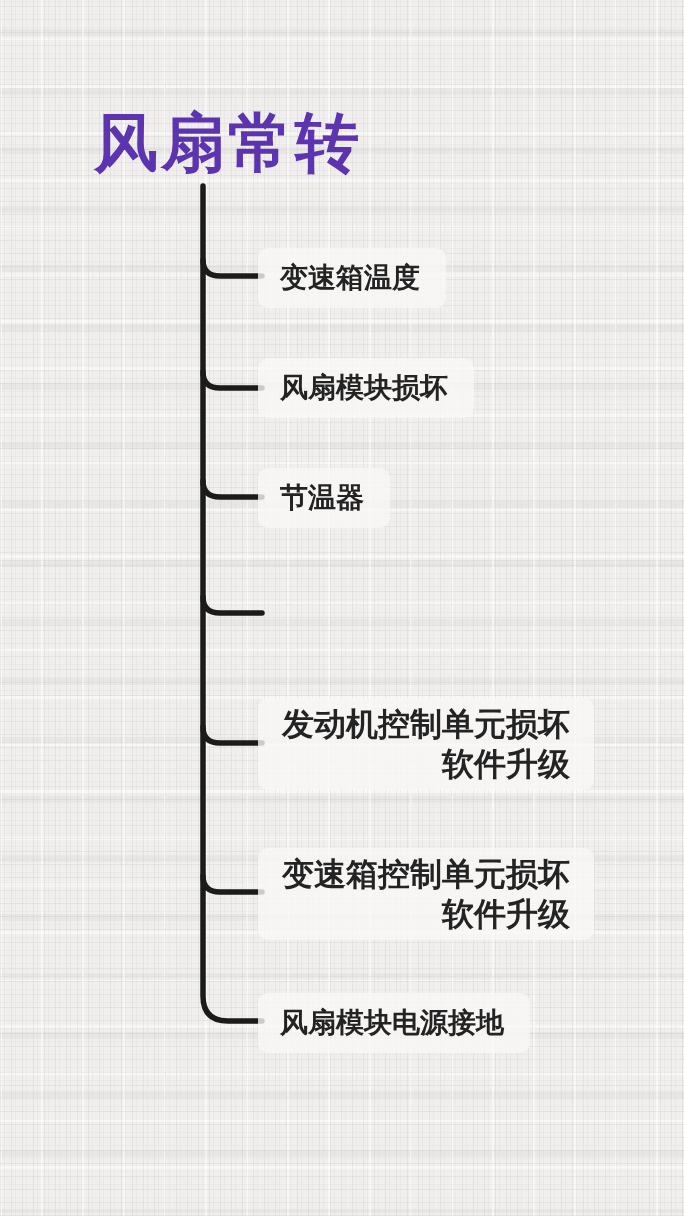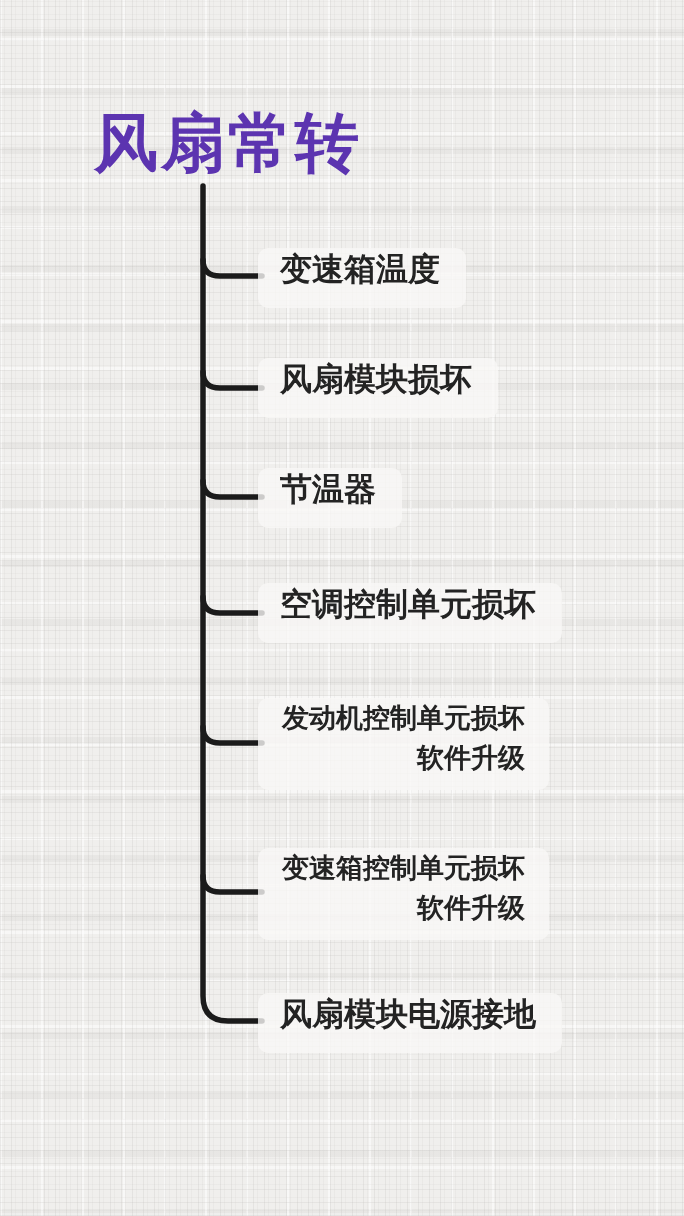--- a/index.html
+++ b/index.html
@@ -26,26 +26,26 @@
   .connectors path{stroke:#1b1b1b;stroke-width:5.5;fill:none;stroke-linecap:round;stroke-linejoin:round;}
   .node{
     position:absolute;left:258px;
     background:rgba(249,248,246,0.80);
     border-radius:10px;
     color:#232323;font-weight:700;
     display:flex;box-sizing:border-box;
     white-space:nowrap;
   }
   .node.single{
-    height:60px;align-items:flex-start;
-    padding:0 26px 0 22px;font-size:32px;
+    height:60px;align-items:center;
+    padding:0 26px 0 22px;font-size:28px;
   }
   .node.double{
-    height:92px;flex-direction:column;
-    padding:0 24px;font-size:27px;line-height:40px;text-align:right;
+    height:92px;flex-direction:column;justify-content:center;
+    padding:0 24px;font-size:32px;line-height:40px;text-align:right;
   }
   .n1{top:248px;} .n2{top:358px;} .n3{top:468px;} .n4{top:583px;}
   .n5{top:698px;} .n6{top:848px;} .n7{top:993px;}
 </style>
 </head>
 <body>
 
 <div class="canvas">
 
   <div class="title">风扇常转</div>
@@ -65,23 +65,20 @@
   </div>
 
   <div class="node single n3">
     <span>节温器</span>
   </div>
 
   <div class="node single n2">
     <span>风扇模块损坏</span>
   </div>
 
-  <div class="node single n4">
-    <span>空调控制单元损坏</span>
-  </div>
 
   <div class="node double n5">
     <span>发动机控制单元损坏</span>
     <span>软件升级</span>
   </div>
 
   <div class="node double n6">
     <span>变速箱控制单元损坏</span>
     <span>软件升级</span>
   </div>

